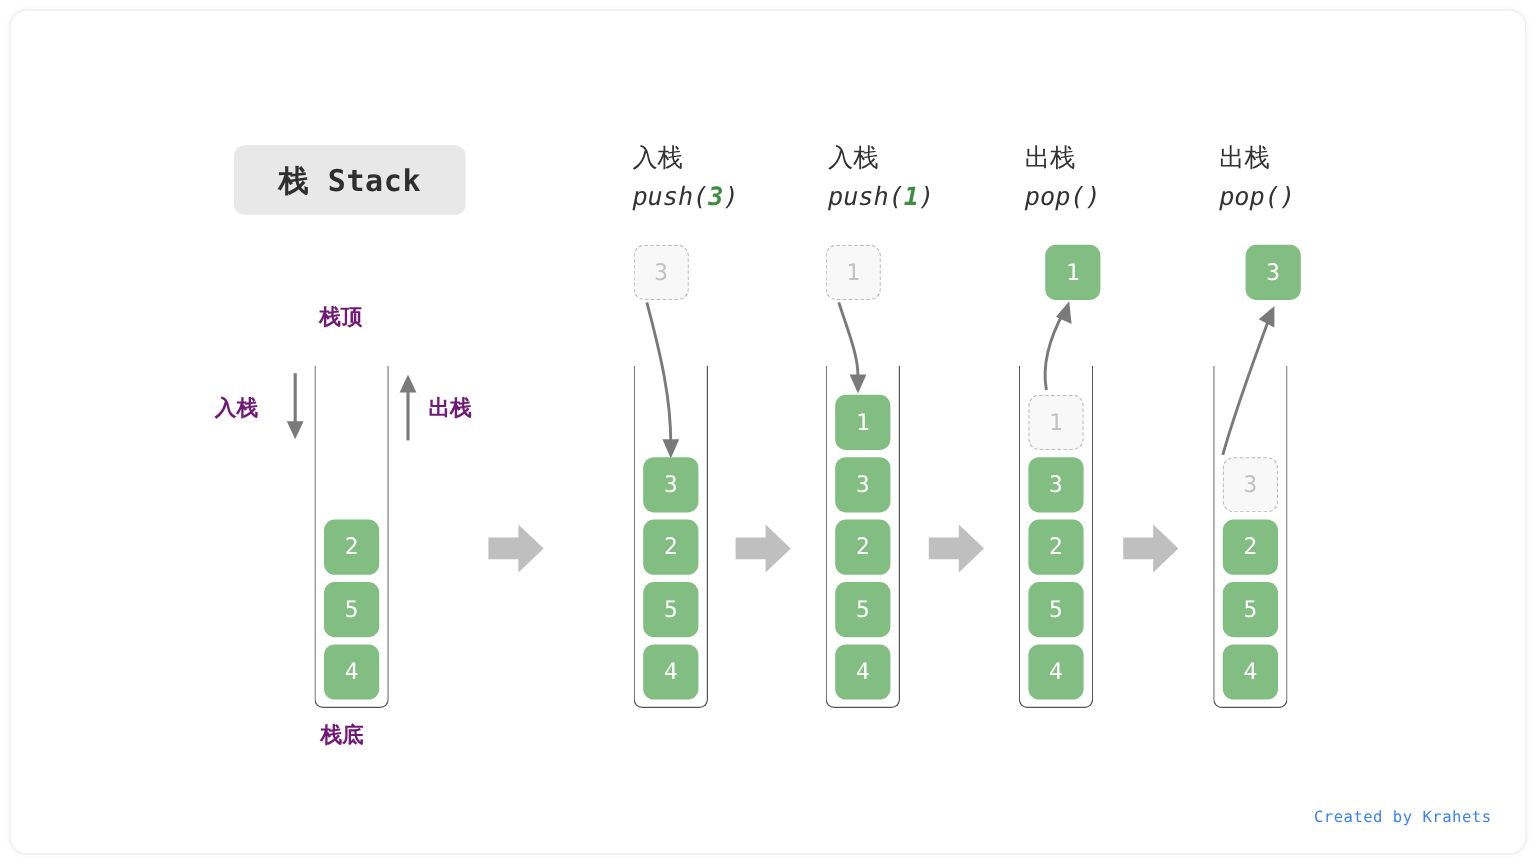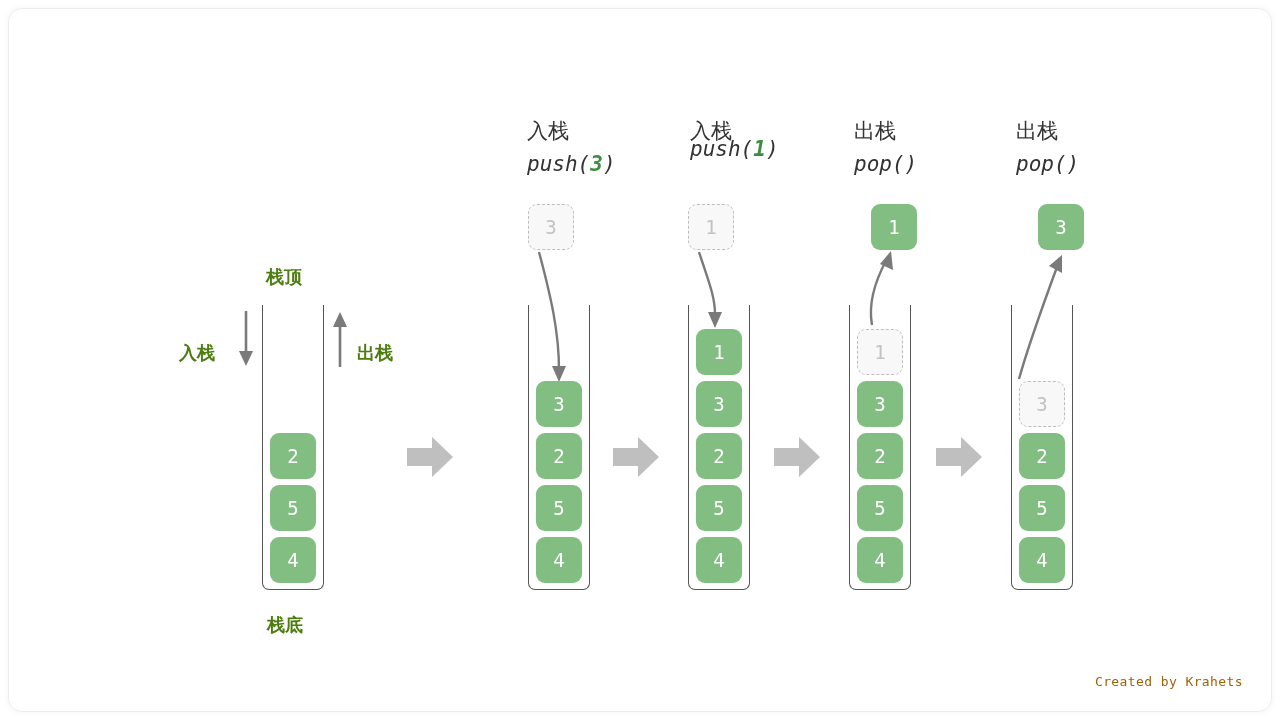--- a/index.html
+++ b/index.html
@@ -33,23 +33,22 @@
     font-weight: bold;
     color: #2f2f2f;
     letter-spacing: 0.5px;
   }
 
   
   .cjk-label {
     font-family: Liberation Sans, sans-serif;
     font-weight: bold;
     font-size: 18px;
-    color: #4d7c0f;
+    color: #701a75;
     white-space: nowrap;
-    margin-top: 13px;
   }
   .op-head {
     font-family: "DejaVu Sans", sans-serif;
     font-size: 21px;
     font-weight: normal;
     color: #333333;
     white-space: nowrap;
   }
   .op-code {
     font-family: "DejaVu Sans Mono", monospace;
@@ -91,31 +90,34 @@
   }
 
   
   .sep-arrow { position: absolute; }
 
   
   #credit {
     right: 28px; bottom: 22px;
     font-family: "DejaVu Sans Mono", monospace;
     font-size: 13px;
-    color: #a16207;
+    color: #3b82f6;
     letter-spacing: 0.4px;
   }
 
   svg { display: block; overflow: visible; }
 </style>
 </head>
 <body>
 
 <div id="card">
 
+  <div class="abs" id="title-badge">
+    <span>栈 Stack</span>
+  </div>
 
   <div class="abs" style="left:253px; top:243px; width:62px;">
 
     <div class="cjk-label abs" style="left:4px; top:0px;">栈顶</div>
   </div>
 
   <div class="abs" style="left:170px; top:305px; width:80px; height:60px;">
     <div class="cjk-label abs" style="left:0px; top:14px;">入栈</div>
     <svg class="abs" width="22" height="60" style="left:56px; top:-5px;">
       <line x1="11" y1="2" x2="11" y2="46" stroke="#7a7a7a" stroke-width="2.6"></line>
@@ -155,21 +157,21 @@
   <div class="cell filled abs" style="left:527px; top:372px;">3</div>
   <div class="cell filled abs" style="left:527px; top:424px;">2</div>
   <div class="cell filled abs" style="left:527px; top:476px;">5</div>
   <div class="cell filled abs" style="left:527px; top:528px;">4</div>
 
   <svg class="sep-arrow" width="48" height="42" style="left:604px; top:427px;">
     <polygon points="0,12 25,12 25,1 46,21 25,41 25,30 0,30" fill="#bfbfbf"></polygon>
   </svg>
 
   <div class="op-head abs" style="left:681px; top:108px;">入栈</div>
-  <div class="op-code abs" style="left:681px; top:128px;">
+  <div class="op-code abs" style="left:681px; top:143px;">
     <span>push(</span><span class="num">1</span><span>)</span>
   </div>
   <div class="cell ghost abs" style="left:679px; top:195px;">1</div>
   <svg class="abs" width="50" height="90" style="left:688px; top:243px;">
     <path d="M 2 0 C 11 28, 18 44, 18 62" stroke="#7a7a7a" stroke-width="2.4" fill="none"></path>
     <polygon points="18,76 11,60 25,60" fill="#7a7a7a"></polygon>
   </svg>
   <div class="stack-box abs" style="left:679px; top:296px; height:285px;"></div>
   <div class="cell filled abs" style="left:687px; top:320px;">1</div>
   <div class="cell filled abs" style="left:687px; top:372px;">3</div>

